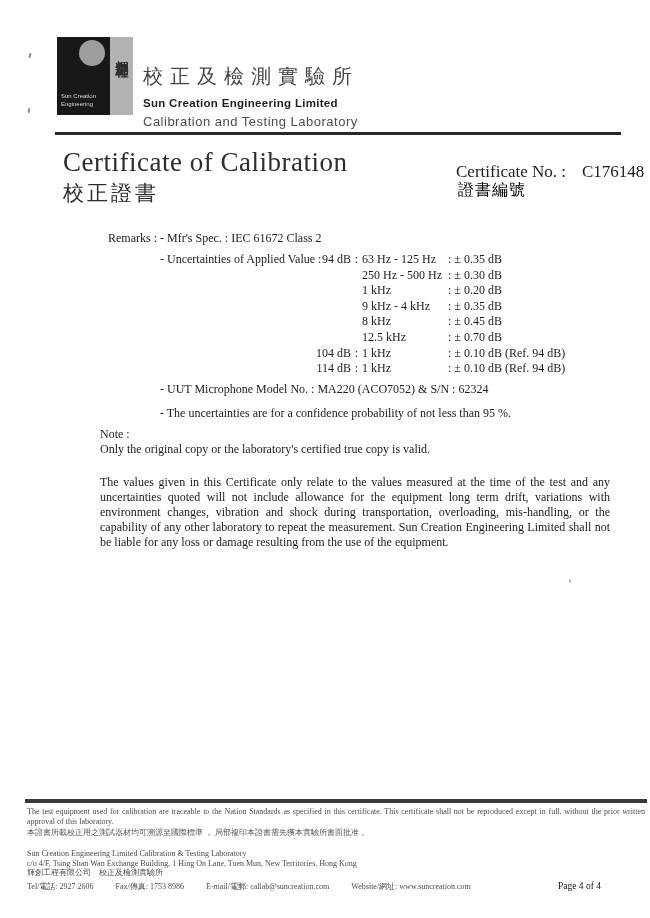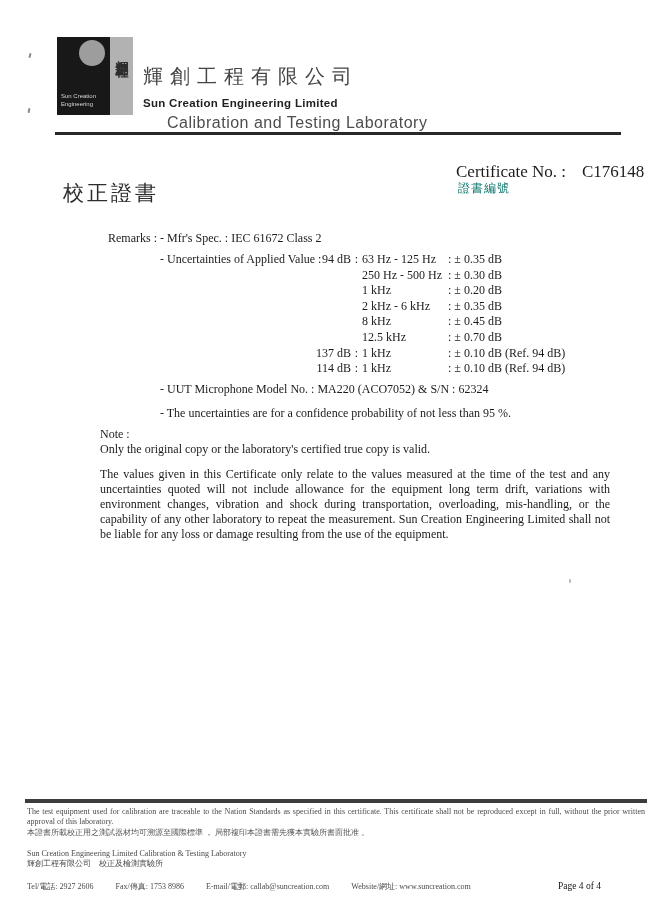--- a/index.html
+++ b/index.html
@@ -32,47 +32,47 @@
     border-radius: 50%; background: #9d9d9d;
   }
   .logo-en {
     position: absolute; left: 4px; bottom: 7px; width: 40px;
     font-family: "Liberation Sans", "DejaVu Sans", sans-serif;
     font-size: 6px; line-height: 1.35; color: #d6d6d6;
   }
   .co-block { left: 143px; top: 63px; font-family: "Liberation Sans", "DejaVu Sans", sans-serif; }
   .co-zh { font-size: 20px; letter-spacing: 7px; color: #454545; font-weight: 500; }
   .co-en { font-size: 11.5px; font-weight: bold; color: #1f1f1f; margin-top: 7px; letter-spacing: 0.3px; }
-  .co-dept { font-size: 16px; color: #4d4d4d; margin-top: 5px; letter-spacing: 0.5px; margin-left: 24px; }
+  .co-dept { font-size: 13px; color: #4d4d4d; margin-top: 5px; letter-spacing: 0.5px; }
   .rule-top { left: 55px; top: 132px; width: 566px; height: 3px; background: #282828; }
 
   
   .title-en { left: 63px; top: 147px; font-size: 27px; color: #2d2d2d; letter-spacing: 0.5px; }
   .title-zh { left: 63px; top: 179px; font-size: 21px; color: #2d2d2d; letter-spacing: 3px; }
   .certno-row { left: 456px; top: 162px; font-size: 17px; color: #1d1d1d; white-space: nowrap; }
   .certno-val { margin-left: 16px; }
-  .certno-zh { left: 458px; top: 180px; font-size: 12px; color: #0f766e; letter-spacing: 1px; }
+  .certno-zh { left: 458px; top: 180px; font-size: 16px; color: #000000; letter-spacing: 1px; }
 
   
   .body-text { font-size: 12px; color: #1b1b1b; }
   .remarks-label { left: 108px; top: 231px; }
   .mfr-line { left: 160px; top: 231px; }
   .unc-label { left: 160px; top: 252px; }
   .unc-table { left: 305px; top: 252px; border-collapse: collapse; }
   .unc-table td { font-size: 12px; color: #1b1b1b; padding: 0; height: 15.6px; vertical-align: top; white-space: nowrap; }
   .unc-table .c-level { width: 46px; text-align: right; }
   .unc-table .c-sep   { width: 11px; text-align: center; }
   .unc-table .c-freq  { width: 86px; text-align: left; }
   .unc-table .c-unc   { text-align: left; }
   .uut-line  { left: 160px; top: 382px; }
   .conf-line { left: 160px; top: 406px; }
 
   
   .note-block { left: 100px; top: 427px; width: 510px; line-height: 15px; }
-  .note-para { margin-top: 10px; text-align: justify; }
+  .note-para { margin-top: 18px; text-align: justify; }
 
   
   .rule-bottom { left: 25px; top: 799px; width: 622px; height: 4px; background: #3c3c3c; }
   .ft { font-size: 8px; color: #4a4a4a; }
   .ft-disc-en { left: 27px; top: 807px; width: 618px; line-height: 10px; text-align: justify; }
   .ft-disc-zh { left: 27px; top: 827px; width: 618px; color: #545454; }
   .ft-co { left: 27px; top: 849px; line-height: 9.6px; }
   .ft-contact { left: 27px; top: 881px; width: 596px; display: flex; align-items: baseline; white-space: nowrap; }
   .ft-contact span { margin-right: 22px; }
   .ft-page { margin-left: auto; margin-right: 0; font-size: 9.5px; font-weight: normal; color: #161616; }
@@ -94,27 +94,28 @@
 
   <div class="abs logo">
     <div class="logo-circle"></div>
     <div class="logo-en">Sun Creation Engineering</div>
     <div class="logo-stripe">
       <div class="logo-stripe-text">輝創工程</div>
     </div>
   </div>
 
   <div class="abs co-block">
-    <div class="co-zh">輝創工程有限公司</div>
+    <div class="co-zh">校正及檢測實驗所</div>
     <div class="co-en">Sun Creation Engineering Limited</div>
     <div class="co-dept">Calibration and Testing Laboratory</div>
   </div>
 
   <div class="abs rule-top"></div>
 
+  <div class="abs title-en">Certificate of Calibration</div>
   <div class="abs title-zh">校正證書</div>
   <div class="abs certno-row">
     <span>Certificate No. :</span><span class="certno-val">C176148</span>
   </div>
   <div class="abs certno-zh">證書編號</div>
 
   <div class="abs body-text remarks-label">Remarks :</div>
   <div class="abs body-text mfr-line">- Mfr's Spec. :  IEC 61672 Class 2</div>
   <div class="abs body-text unc-label">- Uncertainties of Applied Value :</div>
 
@@ -134,37 +135,37 @@
       </tr>
       <tr>
         <td class="c-level"></td>
         <td class="c-sep"></td>
         <td class="c-freq">1 kHz</td>
         <td class="c-unc">: ± 0.20 dB</td>
       </tr>
       <tr>
         <td class="c-level"></td>
         <td class="c-sep"></td>
-        <td class="c-freq">2 kHz - 6 kHz</td>
+        <td class="c-freq">9 kHz - 4 kHz</td>
         <td class="c-unc">: ± 0.35 dB</td>
       </tr>
       <tr>
         <td class="c-level"></td>
         <td class="c-sep"></td>
         <td class="c-freq">8 kHz</td>
         <td class="c-unc">: ± 0.45 dB</td>
       </tr>
       <tr>
         <td class="c-level"></td>
         <td class="c-sep"></td>
         <td class="c-freq">12.5 kHz</td>
         <td class="c-unc">: ± 0.70 dB</td>
       </tr>
       <tr>
-        <td class="c-level">137 dB</td>
+        <td class="c-level">104 dB</td>
         <td class="c-sep">:</td>
         <td class="c-freq">1 kHz</td>
         <td class="c-unc">: ± 0.10 dB (Ref. 94 dB)</td>
       </tr>
       <tr>
         <td class="c-level">114 dB</td>
         <td class="c-sep">:</td>
         <td class="c-freq">1 kHz</td>
         <td class="c-unc">: ± 0.10 dB (Ref. 94 dB)</td>
       </tr>
@@ -179,20 +180,21 @@
     <div>Only the original copy or the laboratory's certified true copy is valid.</div>
     <div class="note-para">The values given in this Certificate only relate to the values measured at the time of the test and any uncertainties quoted will not include allowance for the equipment long term drift, variations with environment changes, vibration and shock during transportation, overloading, mis-handling, or the capability of any other laboratory to repeat the measurement. Sun Creation Engineering Limited shall not be liable for any loss or damage resulting from the use of the equipment.</div>
   </div>
 
   <div class="abs rule-bottom"></div>
   <div class="abs ft ft-disc-zh">本證書所載校正用之測試器材均可溯源至國際標準 ，  局部複印本證書需先獲本實驗所書面批准 。</div>
   <div class="abs ft ft-disc-en">The test equipment used for calibration are traceable to the Nation Standards as specified in this certificate.  This certificate shall not be reproduced except in full, without the prior written approval of this laboratory.</div>
 
   <div class="abs ft ft-co">
     <div>Sun Creation Engineering Limited    Calibration &amp; Testing Laboratory</div>
+    <div>c/o 4/F, Tsing Shan Wan Exchange Building, 1 Hing On Lane, Tuen Mun, New Territories, Hong Kong</div>
     <div>輝創工程有限公司　校正及檢測實驗所</div>
   </div>
 
   <div class="abs ft ft-contact">
     <span>Tel/電話: 2927 2606</span>
     <span>Fax/傳真: 1753 8986</span>
     <span>E-mail/電郵: callab@suncreation.com</span>
     <span>Website/網址: www.suncreation.com</span>
     <span class="ft-page">Page 4 of 4</span>
   </div>

